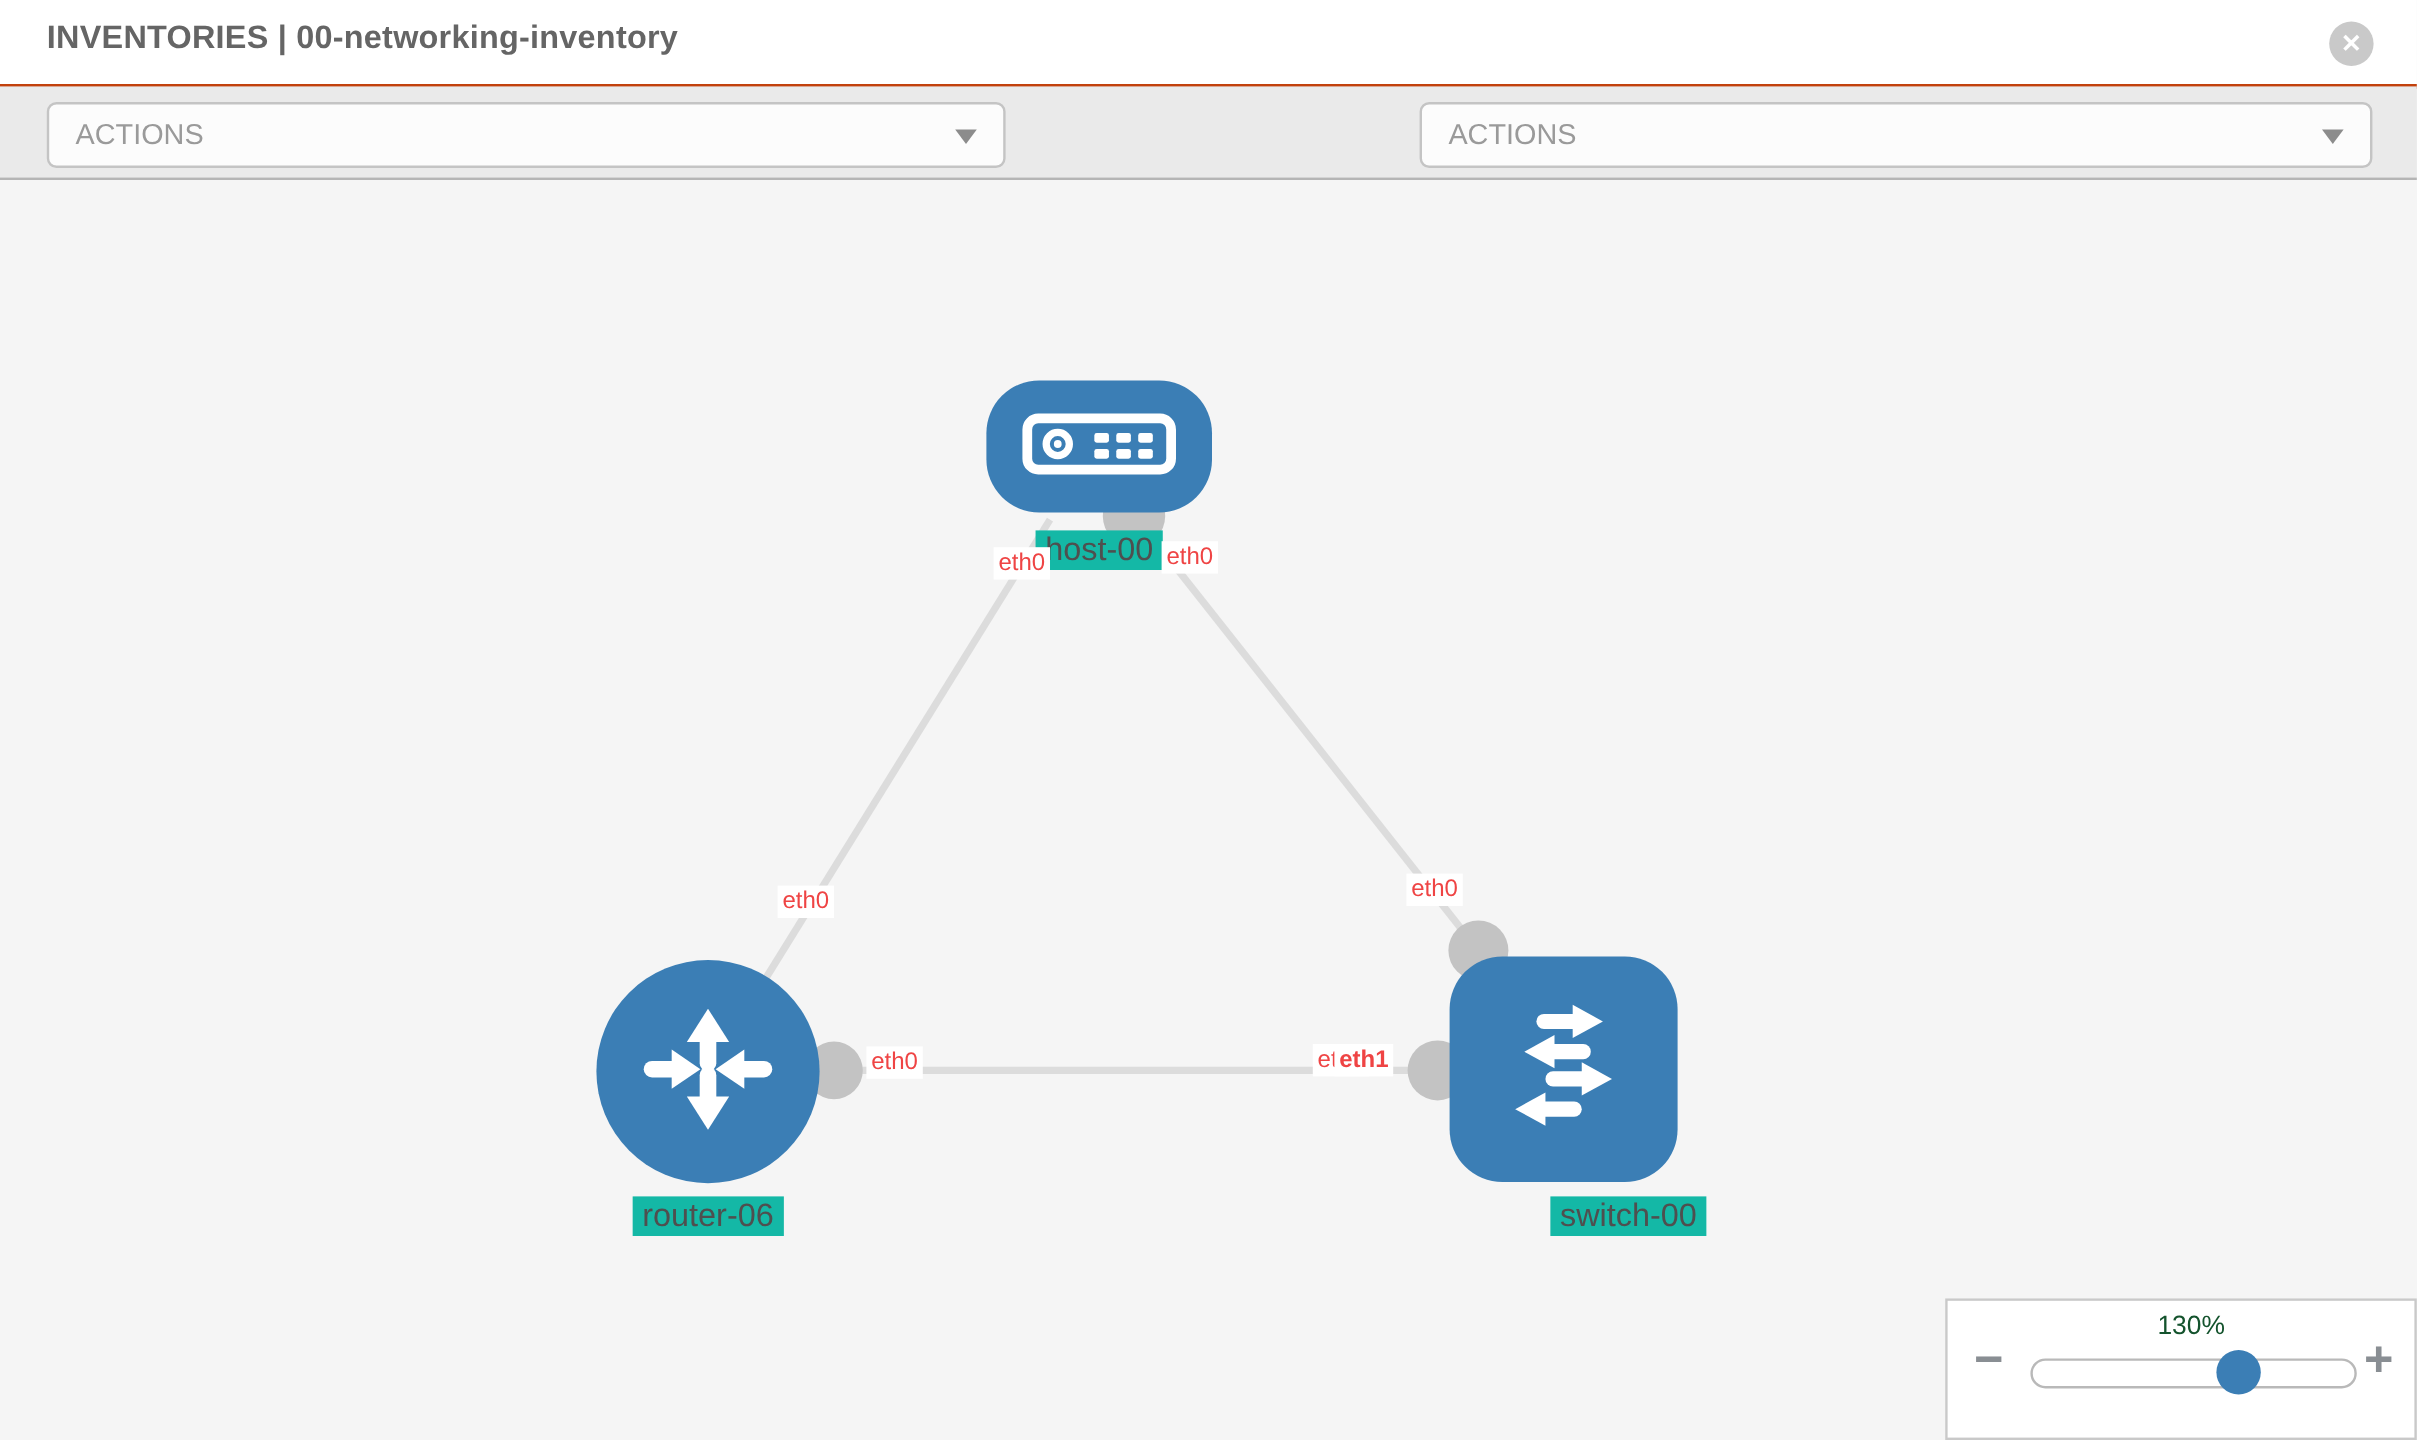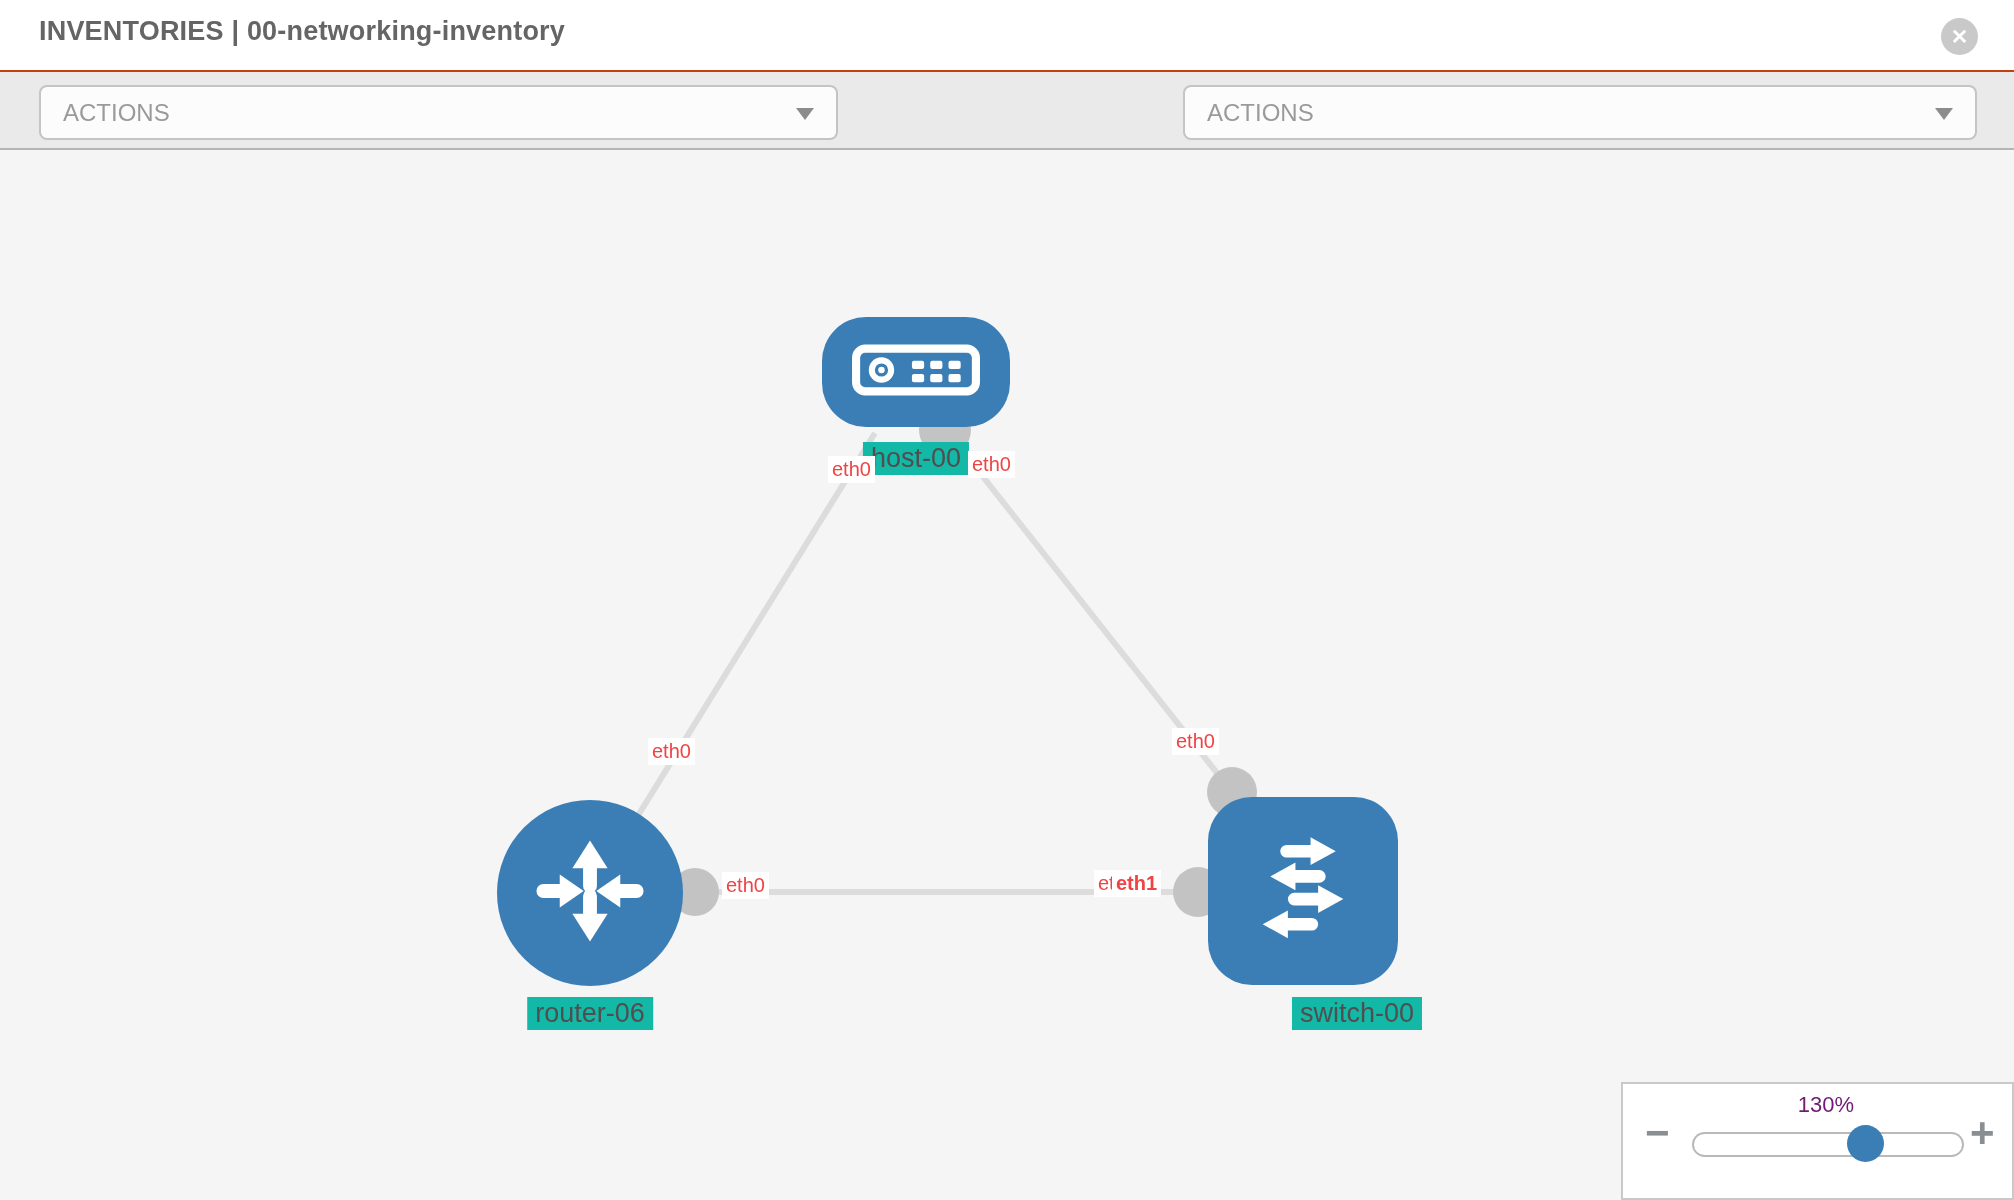--- a/index.html
+++ b/index.html
@@ -60,21 +60,21 @@
     position:absolute;background:#ffffff;color:#ef4444;font-size:20px;
     padding:2px 4px;white-space:nowrap;
   }
   
   .zoom-panel{
     position:absolute;left:1621px;top:1082px;width:393px;height:118px;background:#ffffff;
     border:2px solid #c9c9c9;box-sizing:border-box;
   }
   .zoom-level{
     position:absolute;left:69px;top:8px;width:268px;text-align:center;
-    font-size:22px;color:#701a75;
+    font-size:22px;color:#14532d;
   }
   .zoom-minus,.zoom-plus{
     position:absolute;top:28px;font-size:42px;font-weight:bold;color:#898e93;
     cursor:pointer;line-height:42px;user-select:none;
   }
   .zoom-minus{left:22px;}
   .zoom-plus{left:347px;}
   .zoom-track{
     position:absolute;left:69px;top:48px;width:268px;height:21px;background:#ffffff;
     border:2px solid #b9b9b9;border-radius:13px;cursor:pointer;

